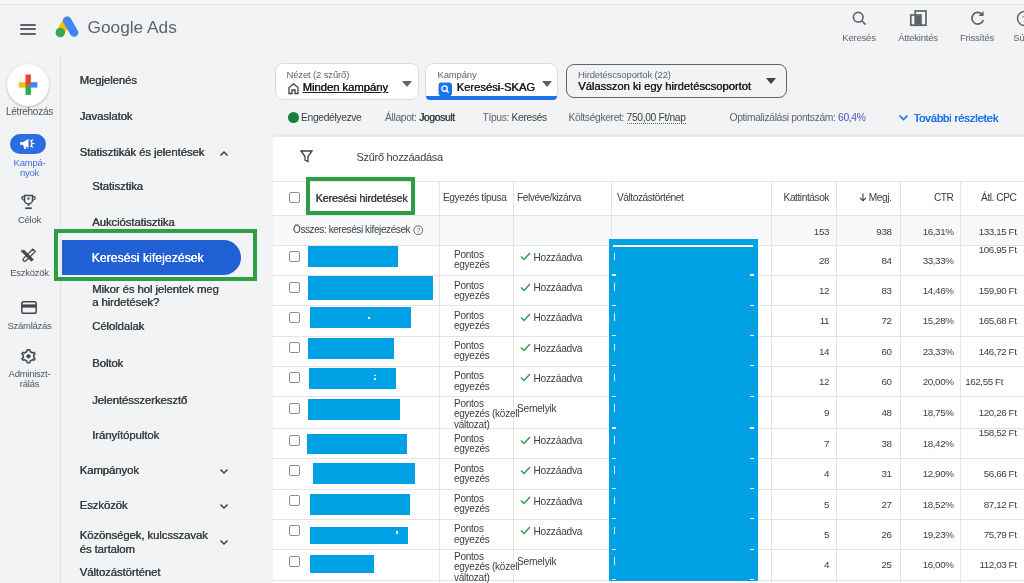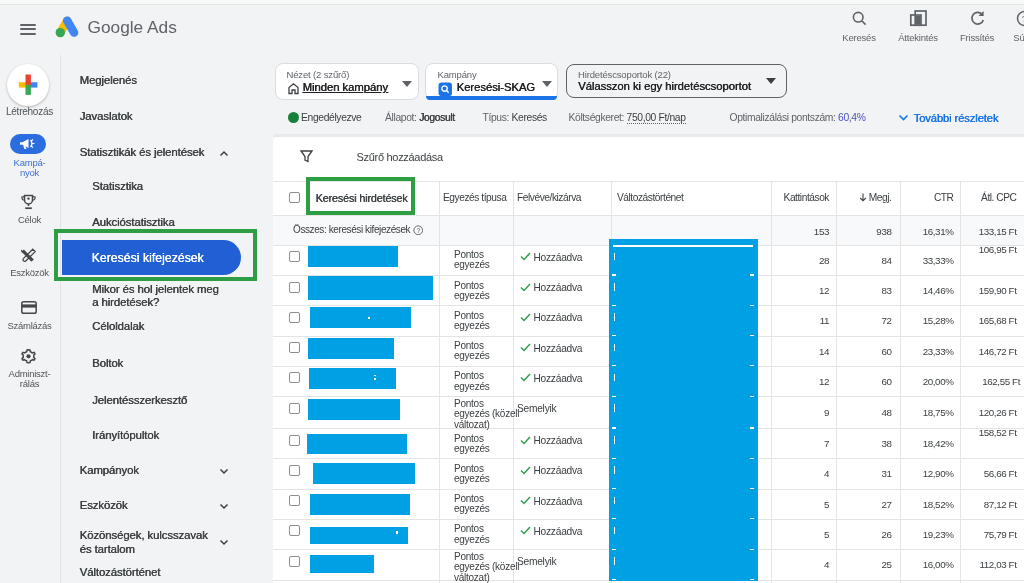--- a/index.html
+++ b/index.html
@@ -297,21 +297,21 @@
   <div class="num" style="right:7.5px; top:345.8px">146,72 Ft</div>
   <div class="cb" style="top:372.4px"></div>
   <div class="match" style="top:371.4px">Pontos<br>egyezés</div>
   <svg class="chk" style="top:373.4px" viewBox="0 0 11 9">
     <path d="M1 4.5 L4 7.5 L10 1" fill="none" stroke="#2fa04f" stroke-width="1.5"></path>
   </svg>
   <div class="addst" style="left:533.5px; top:372.9px">Hozzáadva</div>
   <div class="num" style="right:195px; top:376.0px">12</div>
   <div class="num" style="right:132.5px; top:376.0px">60</div>
   <div class="num" style="right:70.5px; top:376.0px">20,00%</div>
-  <div class="num" style="right:4px; top:376.0px">162,55 Ft</div>
+  <div class="num" style="right:21px; top:376.0px">162,55 Ft</div>
   <div class="cb" style="top:402.7px"></div>
   <div class="match" style="top:399.2px">Pontos<br>egyezés (közeli<br>változat)</div>
   <div class="addst" style="left:517px; top:403.2px">Semelyik</div>
   <div class="num" style="right:195px; top:407.1px">9</div>
   <div class="num" style="right:132.5px; top:407.1px">48</div>
   <div class="num" style="right:70.5px; top:407.1px">18,75%</div>
   <div class="num" style="right:7.5px; top:407.1px">120,26 Ft</div>
   <div class="cb" style="top:434.5px"></div>
   <div class="match" style="top:433.5px">Pontos<br>egyezés</div>
   <svg class="chk" style="top:435.5px" viewBox="0 0 11 9">

